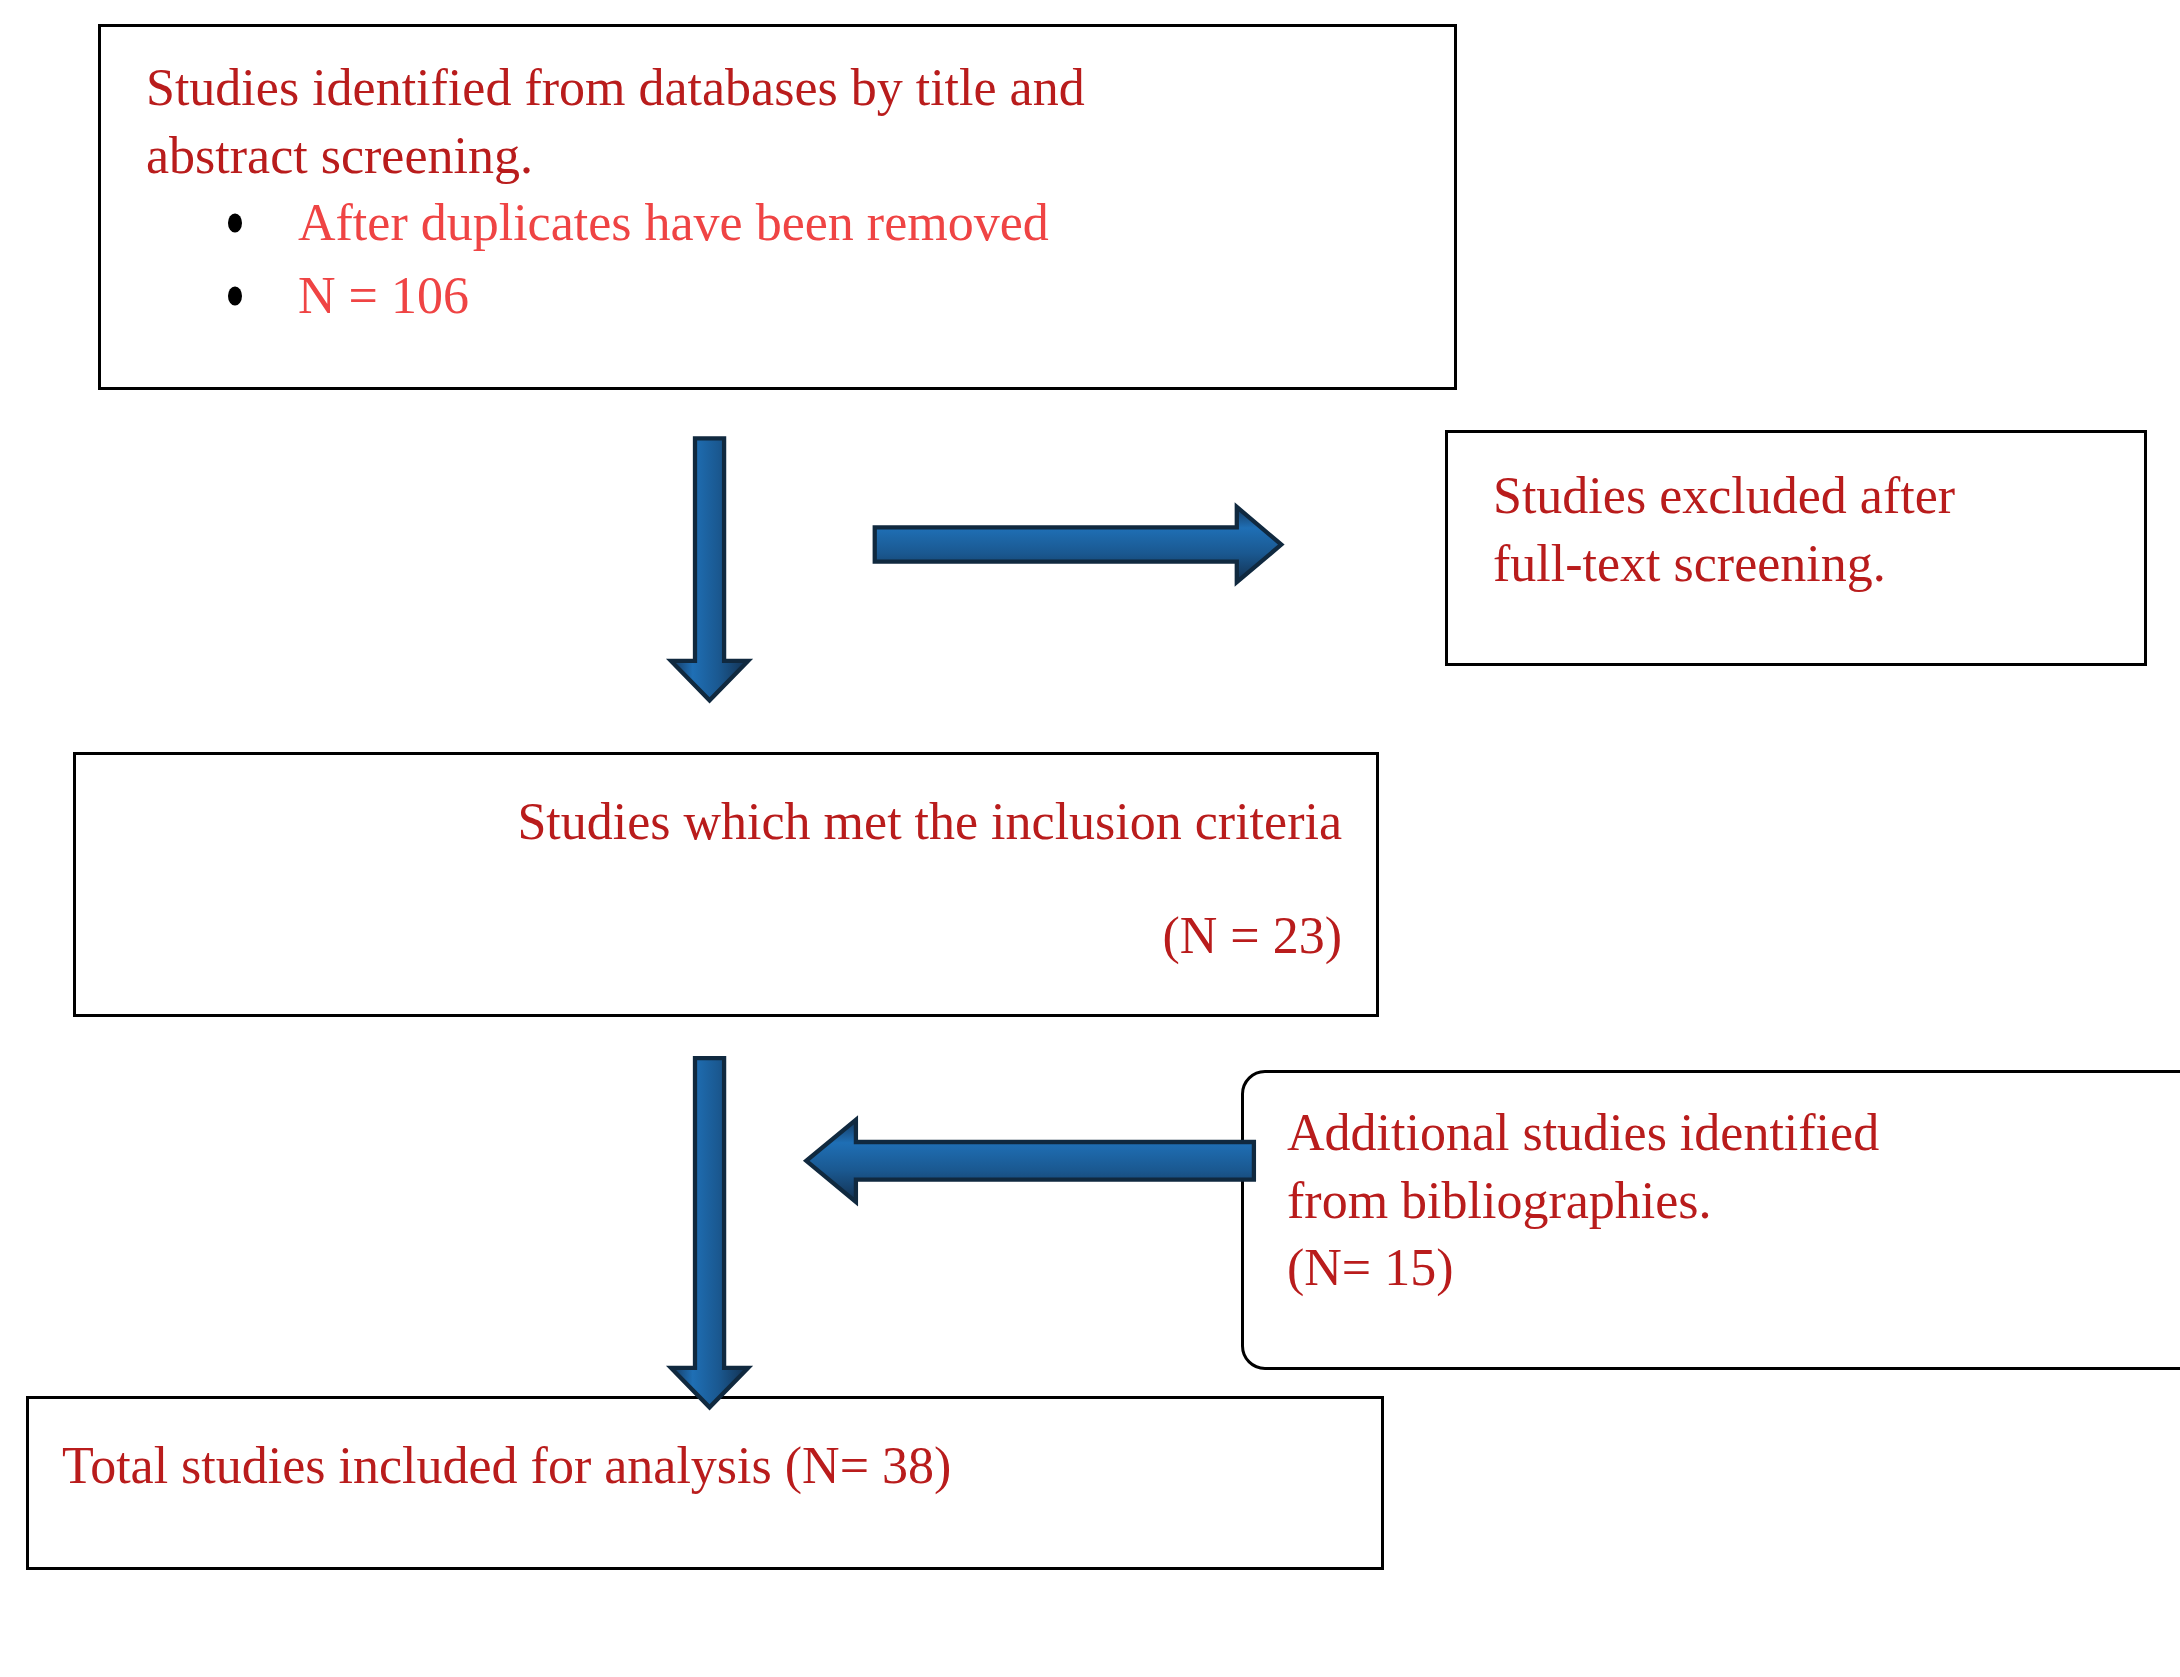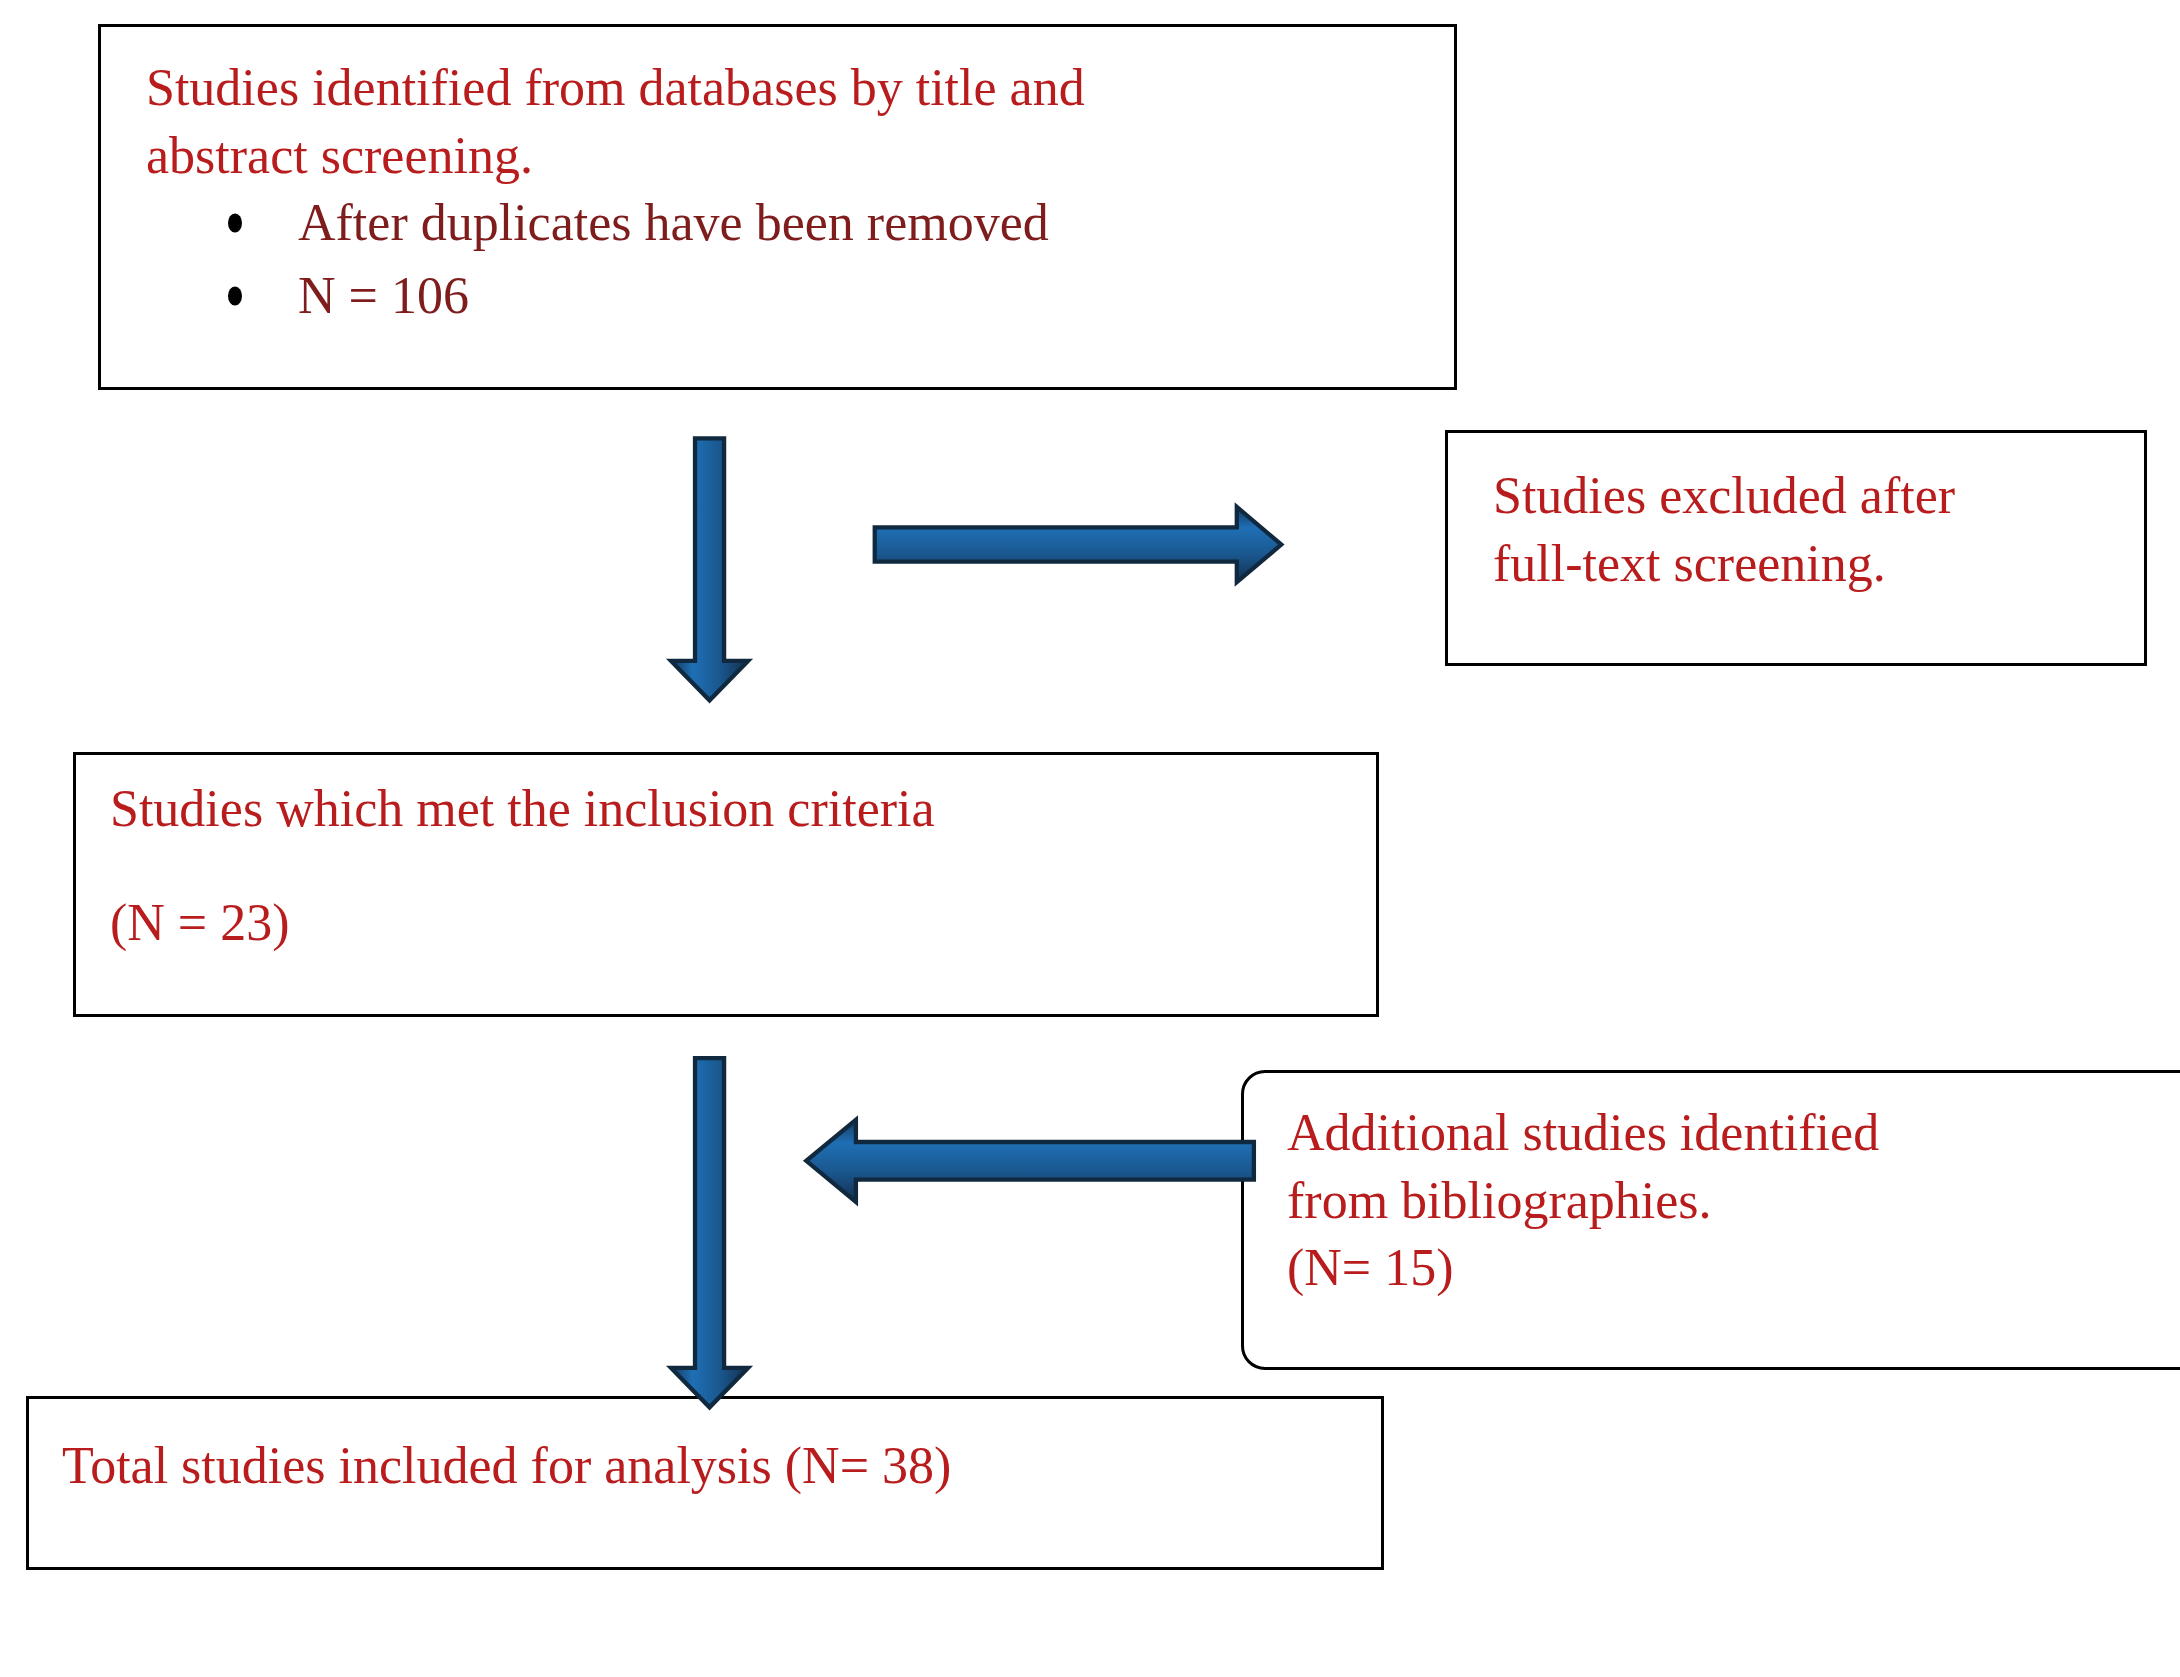--- a/index.html
+++ b/index.html
@@ -50,21 +50,21 @@
     list-style: none;
     margin: 0;
     padding: 0;
   }
   .bullets li {
     position: relative;
     font-size: 52px;
     line-height: 1.30;
     padding-left: 152px;
     margin: 0 0 5.1px 0;
-    color: #7f1d1d;
+    color: #ef4444;
   }
   .bullets li .bullet-dot {
     position: absolute;
     left: 82px;
     top: 50%;
     transform: translateY(-50%);
     width: 13.7px;
     height: 19px;
     background: #000000;
     border-radius: 50%;
@@ -82,21 +82,21 @@
 
   
   #box-identified   { left: 98px;  top: 24px;   width: 1359px; height: 366px; }
   #box-excluded     { left: 1445px; top: 430px;  width: 702px;  height: 236px; }
   #box-inclusion    { left: 73px;   top: 752px;  width: 1306px; height: 265px; }
   #box-additional   { left: 1241px; top: 1070px; width: 992px; height: 300px; border-radius: 24px; }
   #box-total        { left: 26px;   top: 1396px; width: 1358px; height: 174px; }
 
   #box-identified .box-inner  { top: 27px;  left: 45px;  right: 39px; }
   #box-excluded .box-inner    { top: 29px;  left: 45px;  right: 34px; }
-  #box-inclusion .box-inner   { top: 20px;  left: 34px;  right: 34px; }
+  #box-inclusion .box-inner   { top: 33px;  left: 34px;  right: 34px; text-align: right; }
   #box-additional .box-inner  { top: 26px;  left: 43px;  right: 24px; }
   #box-total .box-inner       { top: 33px;  left: 33px;  right: 26px; }
 
   .spacer-line { height: 46px; }
 </style>
 </head>
 <body>
 
 <div id="canvas">
 

